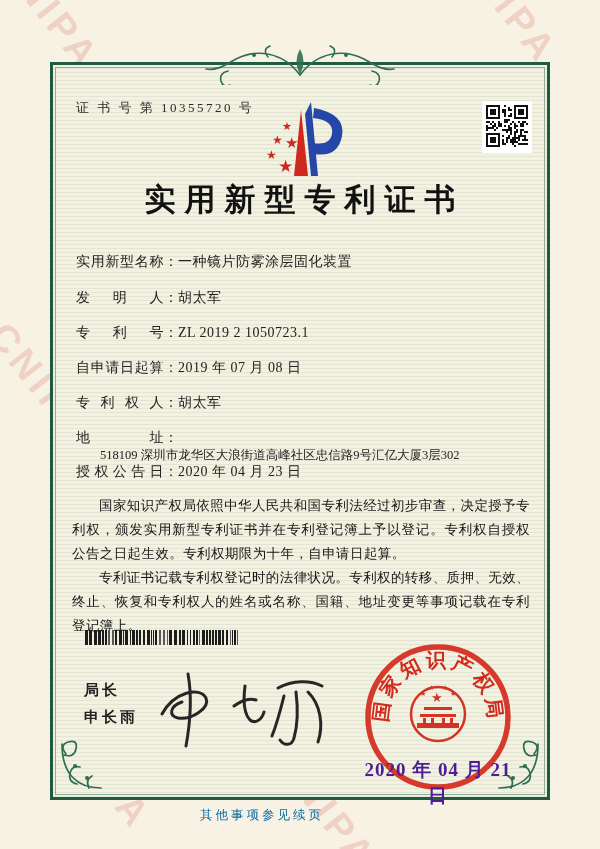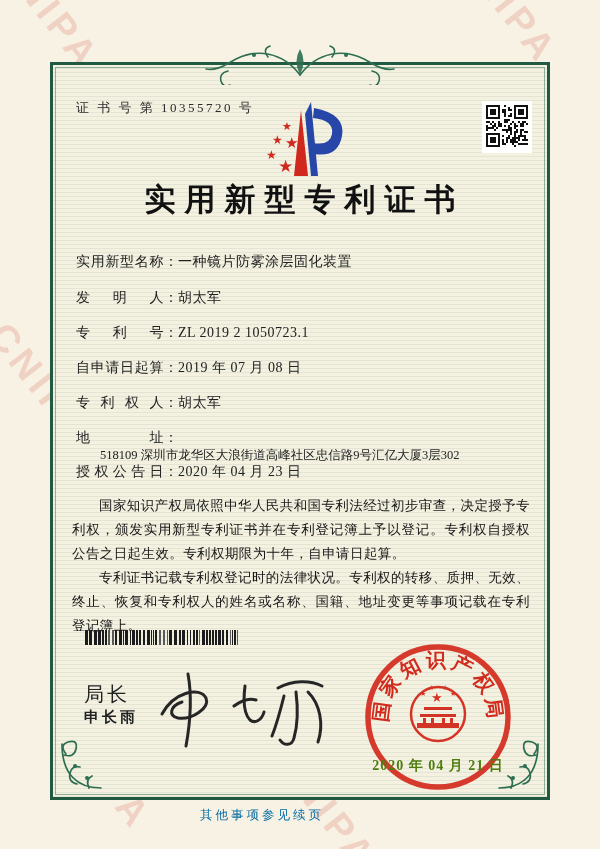--- a/index.html
+++ b/index.html
@@ -63,32 +63,32 @@
   .addr .fvalue { font-size:12.5px; letter-spacing:0; margin-left:24px; white-space:nowrap; }
   .grant2 { position:absolute; left:255px; top:0; white-space:nowrap; }
   .paras {
     position:absolute; left:72px; top:494px; width:458px;
     font-size:13.5px; line-height:1.78; text-align:justify; color:#161616;
     letter-spacing:0.4px;
   }
   .paras p { text-indent:2em; }
   .barcode { position:absolute; left:85px; top:630px; }
   .director-label {
-    position:absolute; left:84px; top:681px; font-size:20px;
-    letter-spacing:3px; font-weight:normal; color:#222;
+    position:absolute; left:84px; top:681px; font-size:15px;
+    letter-spacing:3px; font-weight:bold; color:#222;
   }
   .director-name {
     position:absolute; left:84px; top:708px; font-size:15px;
     letter-spacing:3px; font-weight:bold; color:#222;
   }
   .signature { position:absolute; left:148px; top:662px; }
   .seal { position:absolute; left:361px; top:640px; }
   .seal-date {
     position:absolute; left:361px; top:757px; width:154px; text-align:center;
-    font-size:14px; color:#4d7c0f; letter-spacing:1px; font-weight:600;
+    font-size:19px; color:#4c1d95; letter-spacing:1px; font-weight:600;
   }
   .page-info {
     position:absolute; left:0; top:768px; width:600px; text-align:center;
     font-size:12.5px; letter-spacing:2px; color:#2c2c2c;
   }
   .continuation {
     position:absolute; left:0; top:807px; width:524px; text-align:center;
     font-size:12.5px; letter-spacing:3px; color:#0369a1;
   }
 </style>

